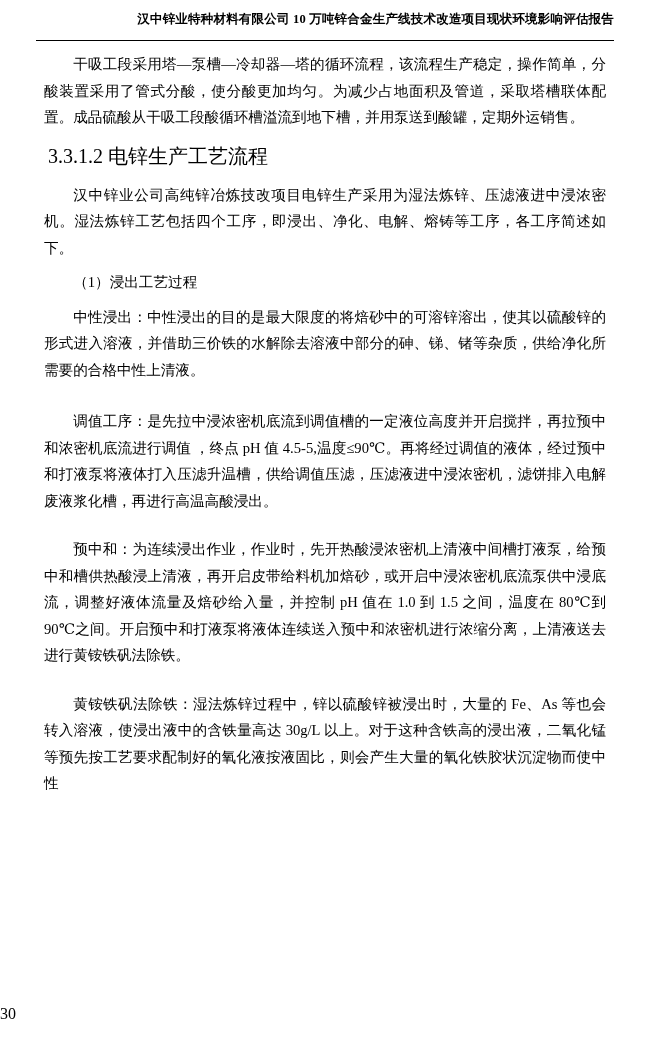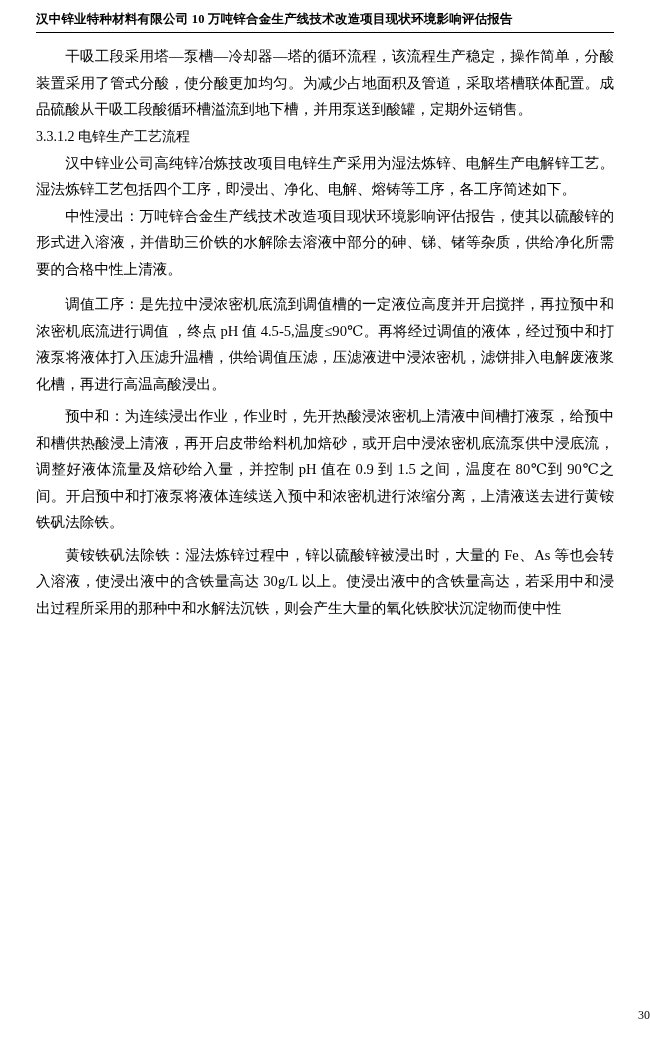--- a/index.html
+++ b/index.html
@@ -16,94 +16,95 @@
     overflow: hidden;
   }
   .page {
     width: 650px;
     height: 1039px;
     box-sizing: border-box;
     padding: 10px 36px 0 36px;
     position: relative;
   }
   .header {
-    text-align: left;
+    text-align: right;
     font-size: 12.5px;
     line-height: 18px;
     font-weight: bold;
     letter-spacing: 0.2px;
-    padding-bottom: 4px;
+    padding-bottom: 12px;
     border-bottom: 1.2px solid #000;
     margin-bottom: 10px;
     white-space: nowrap;
   }
   .body-text {
     font-size: 14.6px;
     line-height: 26.5px;
     text-align: justify;
     text-justify: inter-ideograph;
   }
   p {
-    margin: 0;
+    margin: 8px;
   }
   .indent2 {
     text-indent: 2em;
   }
   .heading {
-    font-size: 14px;
+    font-size: 20px;
     line-height: 27px;
-    margin: 0;
+    margin: 12px;
   }
   .gap-small {
     height: 6px;
   }
   .gap-tiny {
     height: 3px;
   }
   .footer {
     position: absolute;
     left: 0;
     right: 0;
     bottom: 16px;
-    text-align: right;
-    font-size: 12px;
+    text-align: left;
+    font-size: 16px;
     font-family: "Liberation Serif", serif;
   }
 </style>
 </head>
 <body>
 
 <div class="page">
 
   <div class="header">汉中锌业特种材料有限公司 10 万吨锌合金生产线技术改造项目现状环境影响评估报告</div>
 
   <div class="body-text">
 
     <p class="indent2">干吸工段采用塔—泵槽—冷却器—塔的循环流程，该流程生产稳定，操作简单，分酸装置采用了管式分酸，使分酸更加均匀。为减少占地面积及管道，采取塔槽联体配置。成品硫酸从干吸工段酸循环槽溢流到地下槽，并用泵送到酸罐，定期外运销售。</p>
 
     <p class="heading">3.3.1.2  电锌生产工艺流程</p>
 
-    <p class="indent2">汉中锌业公司高纯锌冶炼技改项目电锌生产采用为湿法炼锌、电解生产电解锌工艺。湿法炼锌工艺包括四个工序，即浸出、净化、电解、熔铸等工序，各工序简述如下。</p>
+    <p class="indent2">汉中锌业公司高纯锌冶炼技改项目电锌生产采用为湿法炼锌、压滤液进中浸浓密机。湿法炼锌工艺包括四个工序，即浸出、净化、电解、熔铸等工序，各工序简述如下。</p>
+
+    <p class="indent2">（1）浸出工艺过程</p>
 
 
-
-    <p class="indent2">中性浸出：万吨锌合金生产线技术改造项目现状环境影响评估报告，使其以硫酸锌的形式进入溶液，并借助三价铁的水解除去溶液中部分的砷、锑、锗等杂质，供给净化所需要的合格中性上清液。</p>
+    <p class="indent2">中性浸出：中性浸出的目的是最大限度的将焙砂中的可溶锌溶出，使其以硫酸锌的形式进入溶液，并借助三价铁的水解除去溶液中部分的砷、锑、锗等杂质，供给净化所需要的合格中性上清液。</p>
 
     <div class="gap-tiny"></div>
 
 
     <div class="gap-small"></div>
 
     <p class="indent2">调值工序：是先拉中浸浓密机底流到调值槽的一定液位高度并开启搅拌，再拉预中和浓密机底流进行调值 ，终点 pH 值 4.5-5,温度≤90℃。再将经过调值的液体，经过预中和打液泵将液体打入压滤升温槽，供给调值压滤，压滤液进中浸浓密机，滤饼排入电解废液浆化槽，再进行高温高酸浸出。</p>
 
     <div class="gap-small"></div>
 
-    <p class="indent2">预中和：为连续浸出作业，作业时，先开热酸浸浓密机上清液中间槽打液泵，给预中和槽供热酸浸上清液，再开启皮带给料机加焙砂，或开启中浸浓密机底流泵供中浸底流，调整好液体流量及焙砂给入量，并控制 pH 值在 0.9 到 1.5 之间，温度在 80℃到 90℃之间。开启预中和打液泵将液体连续送入预中和浓密机进行浓缩分离，上清液送去进行黄铵铁矾法除铁。</p>
+    <p class="indent2">预中和：为连续浸出作业，作业时，先开热酸浸浓密机上清液中间槽打液泵，给预中和槽供热酸浸上清液，再开启皮带给料机加焙砂，或开启中浸浓密机底流泵供中浸底流，调整好液体流量及焙砂给入量，并控制 pH 值在 1.0 到 1.5 之间，温度在 80℃到 90℃之间。开启预中和打液泵将液体连续送入预中和浓密机进行浓缩分离，上清液送去进行黄铵铁矾法除铁。</p>
 
     <div class="gap-small"></div>
 
-    <p class="indent2">黄铵铁矾法除铁：湿法炼锌过程中，锌以硫酸锌被浸出时，大量的 Fe、As 等也会转入溶液，使浸出液中的含铁量高达 30g/L 以上。使浸出液中的含铁量高达，若采用中和浸出过程所采用的那种中和水解法沉铁，则会产生大量的氧化铁胶状沉淀物而使中性</p>
+    <p class="indent2">黄铵铁矾法除铁：湿法炼锌过程中，锌以硫酸锌被浸出时，大量的 Fe、As 等也会转入溶液，使浸出液中的含铁量高达 30g/L 以上。对于这种含铁高的浸出液，二氧化锰等预先按工艺要求配制好的氧化液按液固比，则会产生大量的氧化铁胶状沉淀物而使中性</p>
 
   </div>
 
   <div class="footer">30</div>
 
 </div>
 
 </body></html>

